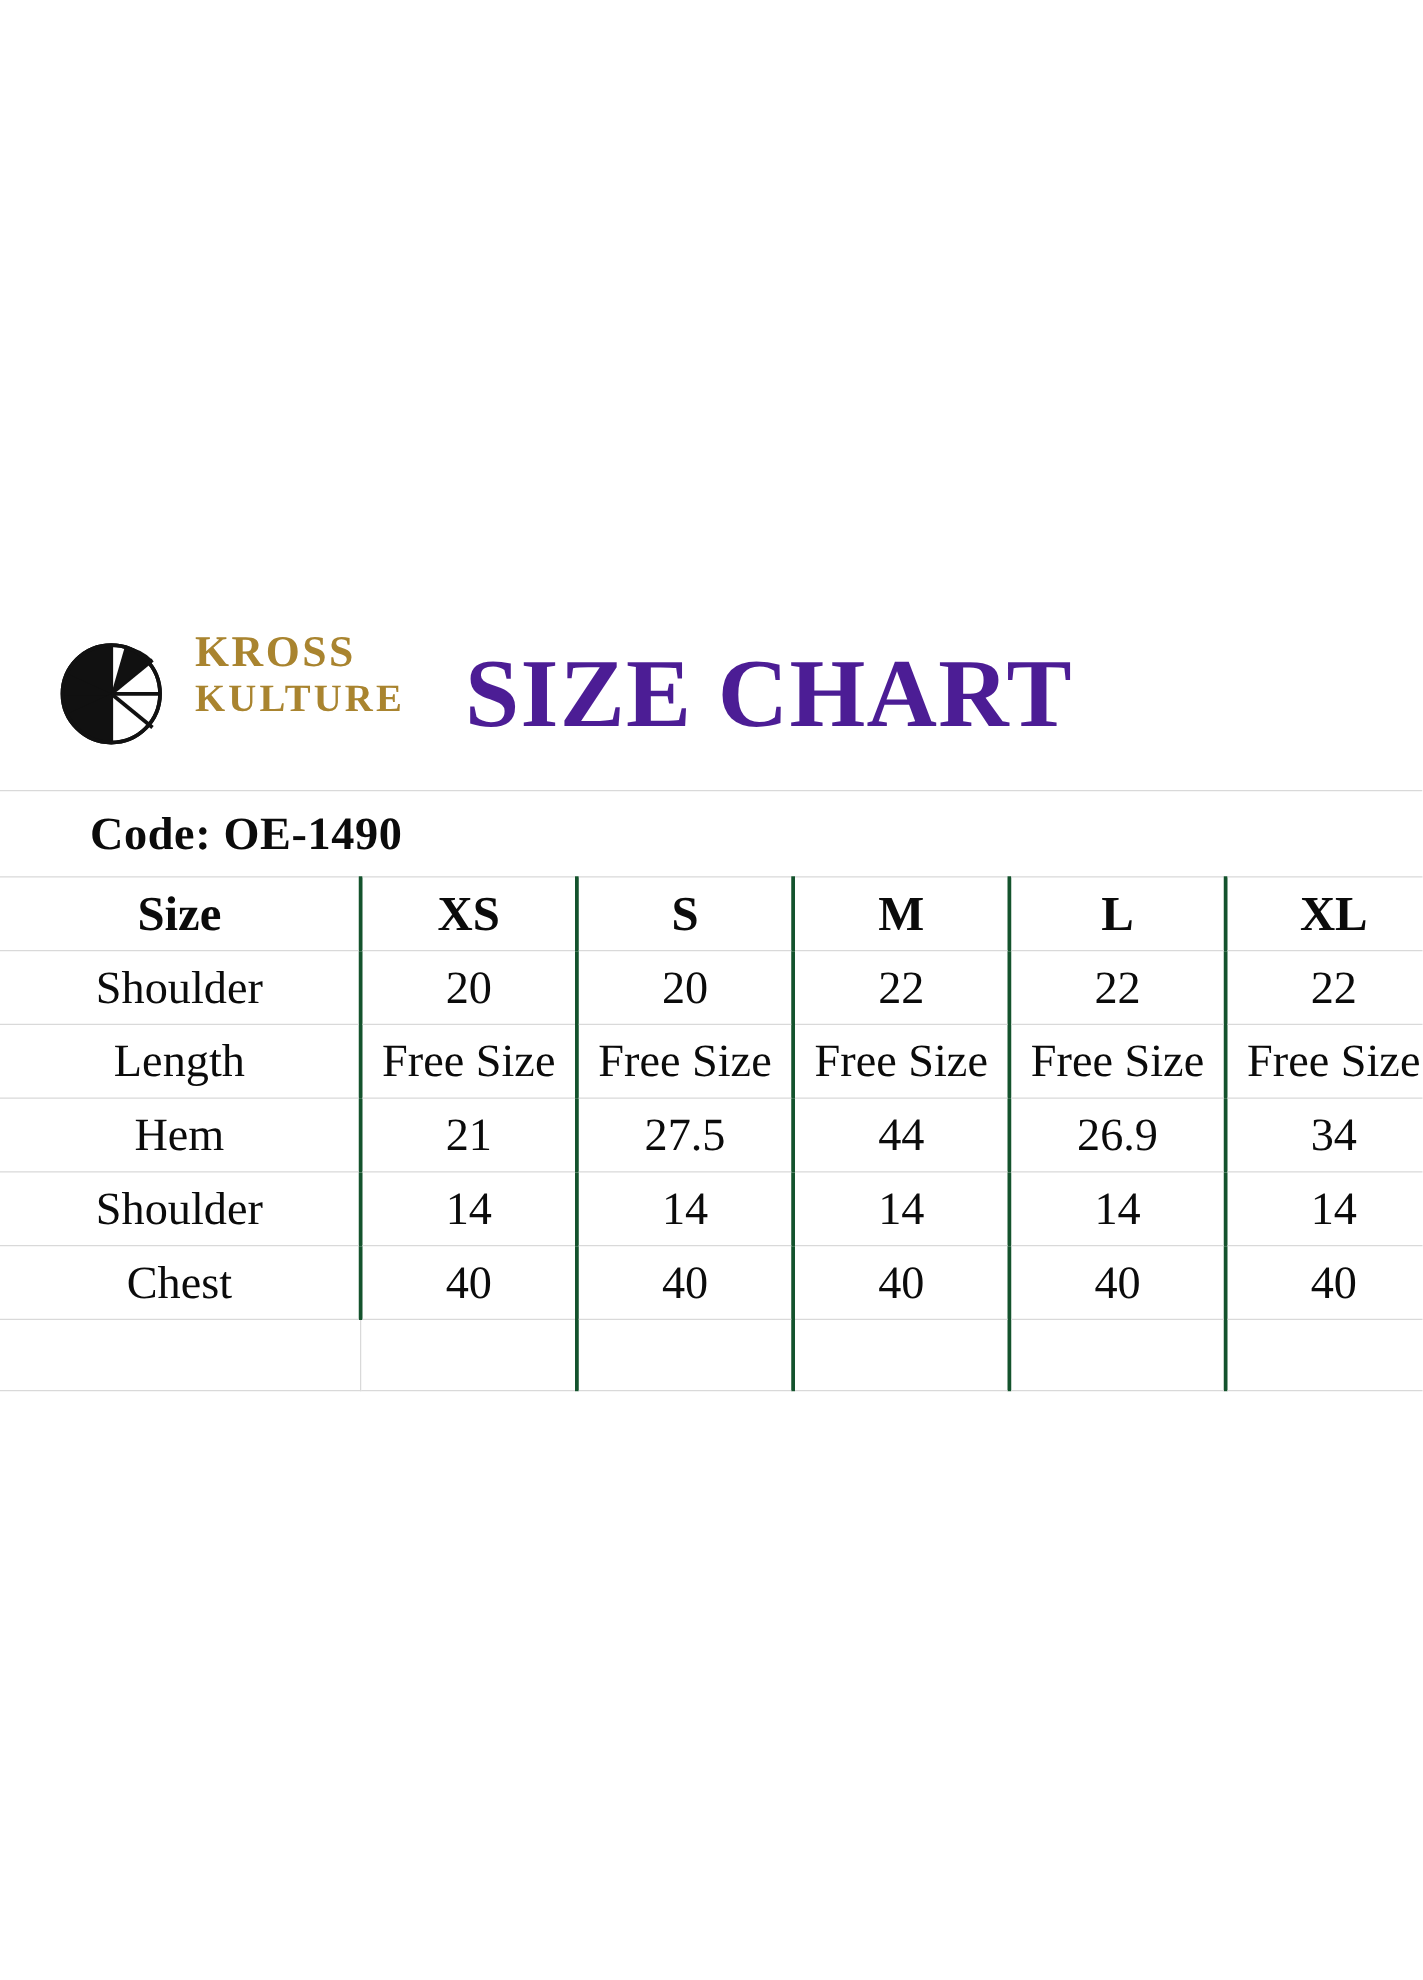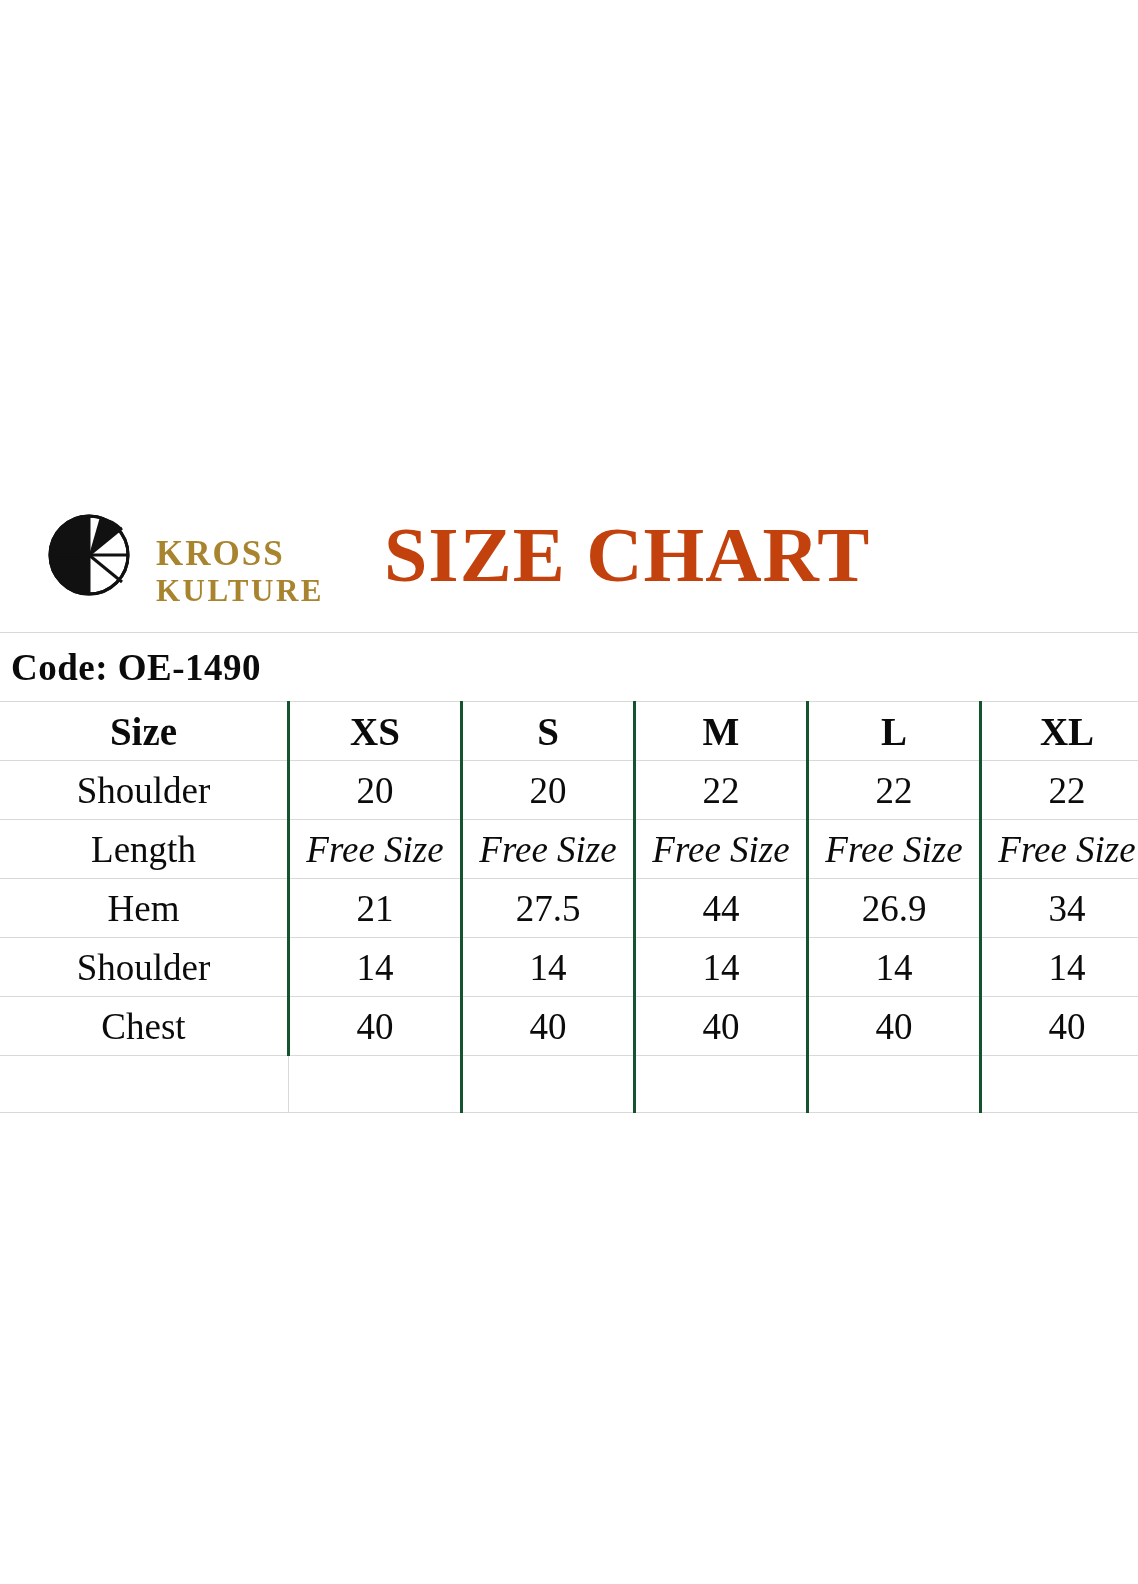--- a/index.html
+++ b/index.html
@@ -33,21 +33,21 @@
     width: 1138px;
     height: 150px;
     display: flex;
     align-items: center;
     padding-left: 38px;
     box-sizing: border-box;
   }
 
   .brand {
     display: flex;
-    align-items: flex-end;
+    align-items: flex-start;
     gap: 16px;
   }
 
   .logo-mark {
     width: 102px;
     height: 102px;
     flex: 0 0 auto;
   }
 
   .brand-words {
@@ -67,42 +67,43 @@
     font-size: 31px;
     letter-spacing: 2.5px;
     margin-top: 4px;
   }
 
   .chart-title {
     font-family: "Liberation Serif", serif;
     font-weight: bold;
     font-size: 78px;
     letter-spacing: 1px;
-    color: #c2410c;
-    margin-left: 60px;
+    color: #4c1d95;
+    margin-left: 48px;
     white-space: nowrap;
   }
 
   .rule {
     position: absolute;
     left: 0;
     width: 1138px;
     height: 1px;
     background: #d9d9d9;
   }
   .rule-top { top: 632px; }
 
   
   .code-line {
     position: absolute;
-    left: 11px;
+    left: 0;
     top: 633px;
     width: 1002px;
     height: 68px;
     box-sizing: border-box;
+    padding-left: 72px;
     display: flex;
     align-items: center;
   }
   .code-text {
     font-family: "Liberation Serif", serif;
     font-weight: bold;
     font-size: 37px;
     color: #0b0b0b;
     letter-spacing: 0.5px;
   }
@@ -139,21 +140,20 @@
   }
   .col-label { width: 287px; }
   .col-size  { width: 170px; }
 
   .size-table thead th {
     font-weight: bold;
     font-size: 39px;
   }
   .cell-free {
     font-size: 25px;
-    font-style: italic;
   }
   .row-empty td {
     height: 56px;
   }
   .row-empty td.col-label {
     border-right: 1px solid #d9d9d9;
   }
 </style>
 </head>
 <body>

